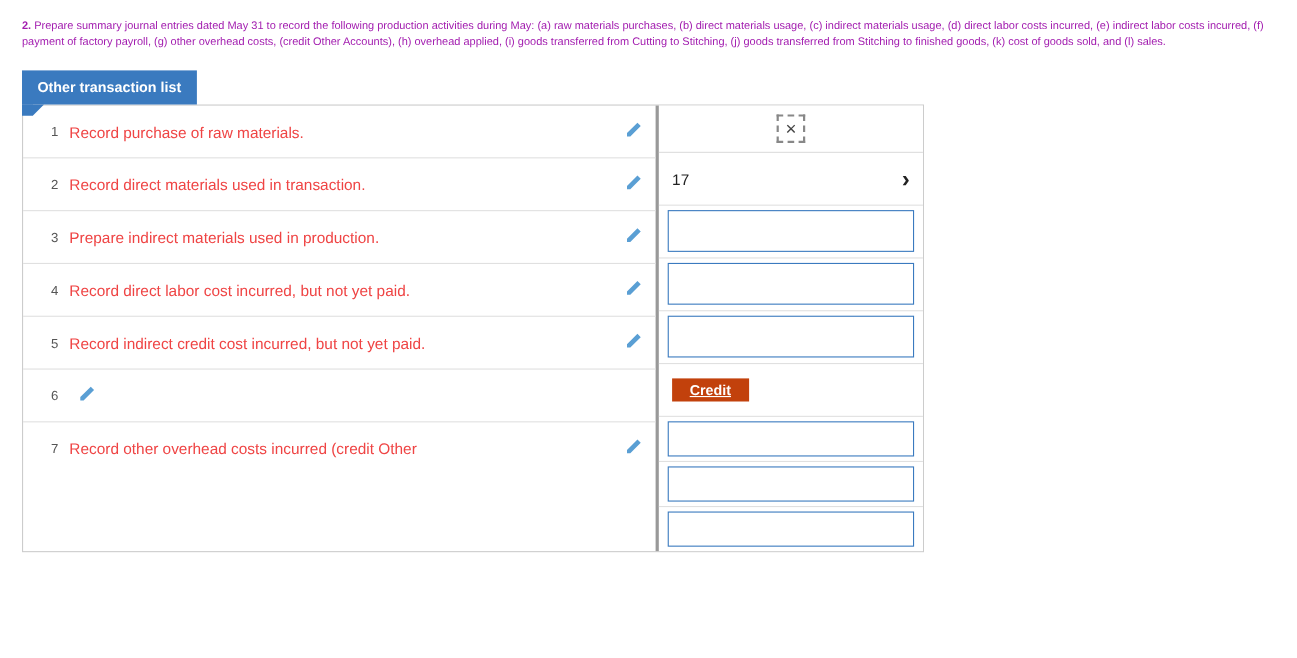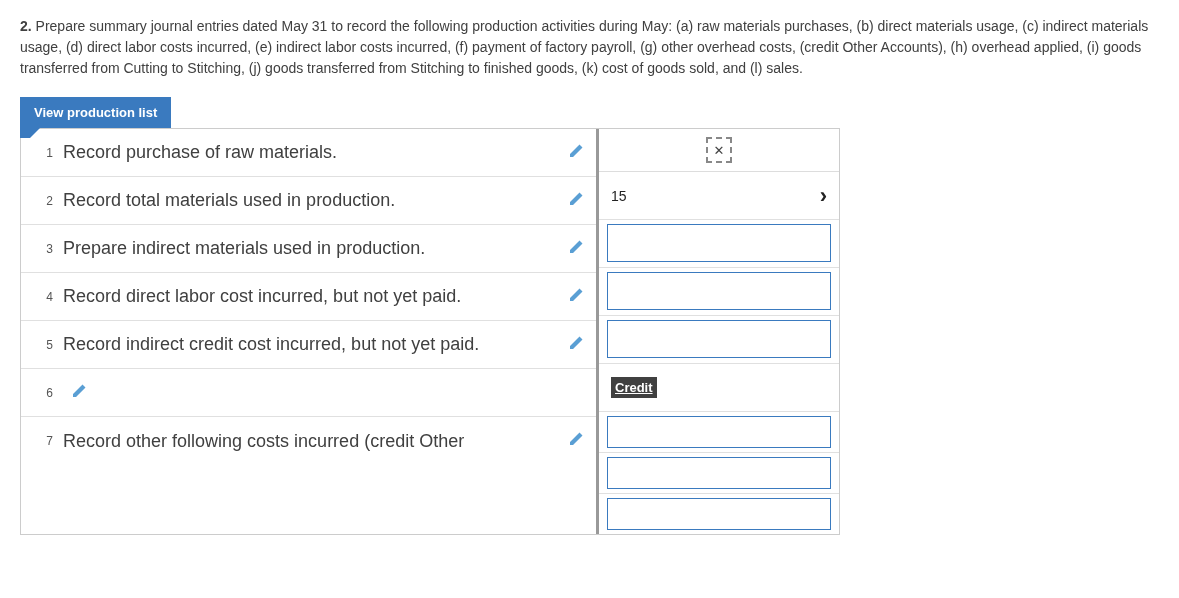--- a/index.html
+++ b/index.html
@@ -10,24 +10,24 @@
       color: #222;
       width: 1179px;
       min-height: 598px;
     }
 
     .page-container {
       padding: 16px 20px 0 20px;
     }
 
     .intro-text {
-      font-size: 14px;
+      font-size: 10px;
       line-height: 1.5;
       margin-bottom: 18px;
-      color: #404040;
+      color: #a21caf;
     }
 
     .intro-text strong {
       font-weight: bold;
     }
 
     .view-transaction-btn {
       display: inline-block;
       background-color: #3a7abf;
       color: #fff;
@@ -55,22 +55,22 @@
       width: 24px;
       font-size: 12px;
       color: #555;
       text-align: right;
       margin-right: 10px;
       flex-shrink: 0;
     }
 
     .row-text {
       flex: 1;
-      font-size: 18px;
-      color: #404040;
+      font-size: 14px;
+      color: #ef4444;
     }
 
     .edit-icon {
       width: 20px;
       height: 20px;
       flex-shrink: 0;
       margin-left: 8px;
       color: #5a9fd4;
       cursor: pointer;
     }
@@ -99,42 +99,42 @@
 <div class="page-container">
 
   
   <p class="intro-text">
     <strong>2.</strong>
     <span>Prepare summary journal entries dated May 31 to record the following production activities during May: (a) raw materials purchases, (b) direct materials usage, (c) indirect materials usage, (d) direct labor costs incurred, (e) indirect labor costs incurred, (f) payment of factory payroll, (g) other overhead costs, (credit Other Accounts), (h) overhead applied, (i) goods transferred from Cutting to Stitching, (j) goods transferred from Stitching to finished goods, (k) cost of goods sold, and (l) sales.</span>
   </p>
 
   
   <div class="btn-row" style="position:relative; display:inline-block; margin-bottom:0;">
-    <button class="view-transaction-btn">View production list</button>
+    <button class="view-transaction-btn">Other transaction list</button>
     <div class="tab-triangle"></div>
   </div>
 
   
   <div style="display:flex; width:820px; border:1px solid #ccc; border-top: 1px solid #ccc; margin-top:0;">
 
     <div style="flex:1; border-right:3px solid #999;">
 
       <div class="journal-row">
         <span class="row-num">1</span>
         <span class="row-text">Record purchase of raw materials.</span>
         <span class="edit-icon" title="Edit">
           <svg width="16" height="16" viewBox="0 0 16 16" fill="#5a9fd4" xmlns="http://www.w3.org/2000/svg">
             <path d="M11.5 1.5l3 3L5 14H2v-3L11.5 1.5zM11.5 3.5L12.5 4.5 4.5 12.5 3.5 11.5 11.5 3.5z"></path>
           </svg>
         </span>
       </div>
 
       <div class="journal-row">
         <span class="row-num">2</span>
-        <span class="row-text">Record total materials used in production.</span>
+        <span class="row-text">Record direct materials used in transaction.</span>
         <span class="edit-icon" title="Edit">
           <svg width="16" height="16" viewBox="0 0 16 16" fill="#5a9fd4" xmlns="http://www.w3.org/2000/svg">
             <path d="M11.5 1.5l3 3L5 14H2v-3L11.5 1.5zM11.5 3.5L12.5 4.5 4.5 12.5 3.5 11.5 11.5 3.5z"></path>
           </svg>
         </span>
       </div>
 
       <div class="journal-row">
         <span class="row-num">3</span>
         <span class="row-text">Prepare indirect materials used in production.</span>
@@ -169,57 +169,57 @@
         <span class="row-num">6</span>
         <span class="edit-icon" title="Edit">
           <svg width="16" height="16" viewBox="0 0 16 16" fill="#5a9fd4" xmlns="http://www.w3.org/2000/svg">
             <path d="M11.5 1.5l3 3L5 14H2v-3L11.5 1.5zM11.5 3.5L12.5 4.5 4.5 12.5 3.5 11.5 11.5 3.5z"></path>
           </svg>
         </span>
       </div>
 
       <div class="journal-row" style="border-bottom:none;">
         <span class="row-num">7</span>
-        <span class="row-text">Record other following costs incurred (credit Other</span>
+        <span class="row-text">Record other overhead costs incurred (credit Other</span>
         <span class="edit-icon" title="Edit">
           <svg width="16" height="16" viewBox="0 0 16 16" fill="#5a9fd4" xmlns="http://www.w3.org/2000/svg">
             <path d="M11.5 1.5l3 3L5 14H2v-3L11.5 1.5zM11.5 3.5L12.5 4.5 4.5 12.5 3.5 11.5 11.5 3.5z"></path>
           </svg>
         </span>
       </div>
 
     </div>
 
     <div style="width:240px; display:flex; flex-direction:column; background:#fff;">
 
       <div style="display:flex; justify-content:center; align-items:center; padding:8px; border-bottom:1px solid #ddd; min-height:36px;">
         <div style="width:26px; height:26px; border:2px dashed #888; display:flex; align-items:center; justify-content:center; cursor:pointer; font-size:13px; color:#444;">
           <span>✕</span>
         </div>
       </div>
 
       <div style="display:flex; align-items:center; padding:10px 12px; border-bottom:1px solid #e0e0e0; min-height:48px;">
-        <span style="flex:1; font-size:14px; color:#222;">15</span>
+        <span style="flex:1; font-size:14px; color:#222;">17</span>
         <span style="font-size:22px; color:#222; cursor:pointer; font-weight:bold;">›</span>
       </div>
 
       <div style="border-bottom:1px solid #e0e0e0; min-height:48px; padding:4px 8px;">
         <input type="text" style="width: 100%; height: 38px; border: 1px solid rgb(58, 122, 191); outline: none;">
       </div>
 
       <div style="border-bottom:1px solid #e0e0e0; min-height:48px; padding:4px 8px;">
         <input type="text" style="width: 100%; height: 38px; border: 1px solid rgb(58, 122, 191); outline: none;">
       </div>
 
       <div style="border-bottom:1px solid #e0e0e0; min-height:48px; padding:4px 8px;">
         <input type="text" style="width: 100%; height: 38px; border: 1px solid rgb(58, 122, 191); outline: none;">
       </div>
 
       <div style="display:flex; align-items:center; padding:10px 12px; border-bottom:1px solid #e0e0e0; min-height:48px;">
-        <span style="background:#404040; color:#fff; padding:3px 4px; font-size:13px; font-weight:bold;text-decoration:underline;">Credit</span>
+        <span style="background:#c2410c; color:#fff; padding:3px 16px; font-size:13px; font-weight:bold;text-decoration:underline;">Credit</span>
       </div>
 
       <div style="border-bottom:1px solid #e0e0e0; min-height:40px; padding:4px 8px;">
         <input type="text" style="width: 100%; height: 32px; border: 1px solid rgb(58, 122, 191); outline: none;">
       </div>
 
       <div style="border-bottom:1px solid #e0e0e0; min-height:40px; padding:4px 8px;">
         <input type="text" style="width: 100%; height: 32px; border: 1px solid rgb(58, 122, 191); outline: none;">
       </div>
 

